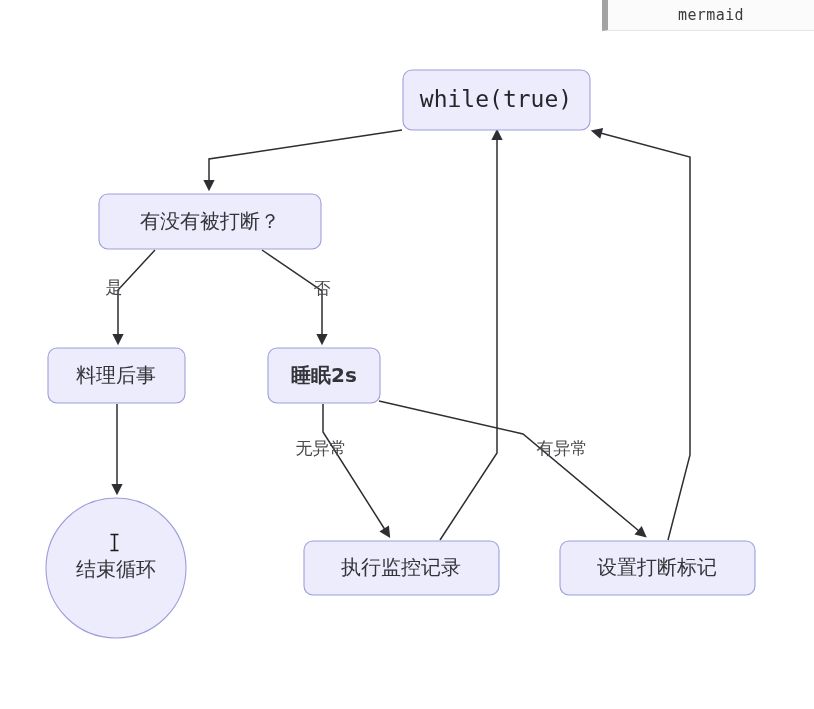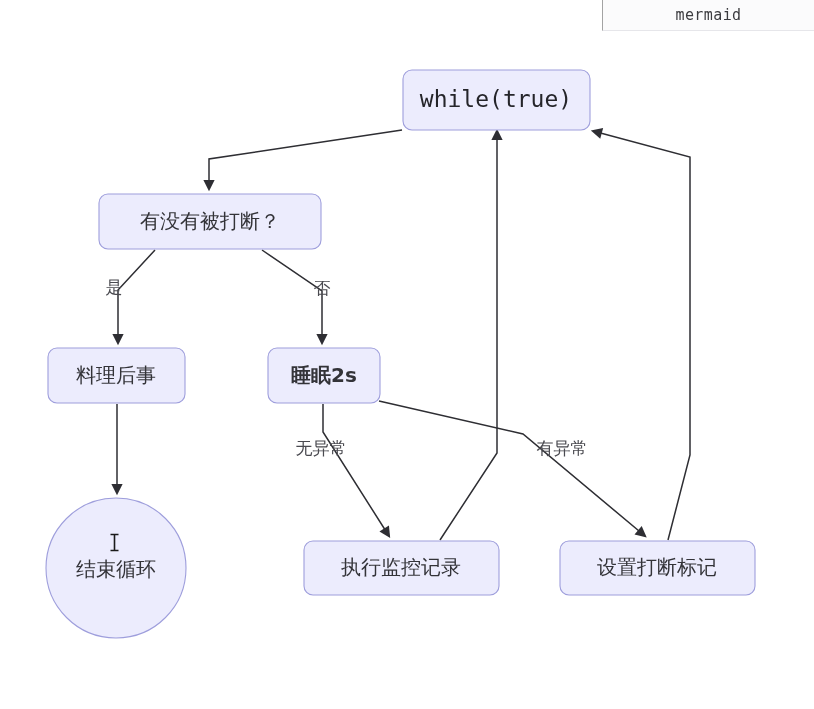--- a/index.html
+++ b/index.html
@@ -20,21 +20,21 @@
     width: 814px;
     height: 709px;
   }
   .badge-panel {
     position: absolute;
     right: 0;
     top: 0;
     width: 212px;
     height: 31px;
     background: #fbfbfc;
-    border-left: 1px solid #a3a3a3;
+    border-left: 6px solid #a3a3a3;
     border-bottom: 1px solid #e6e6ea;
     box-sizing: border-box;
     display: flex;
     align-items: center;
     justify-content: center;
   }
   .badge-label {
     font-family: "DejaVu Sans Mono", monospace;
     font-size: 15px;
     color: #3b3b3f;

